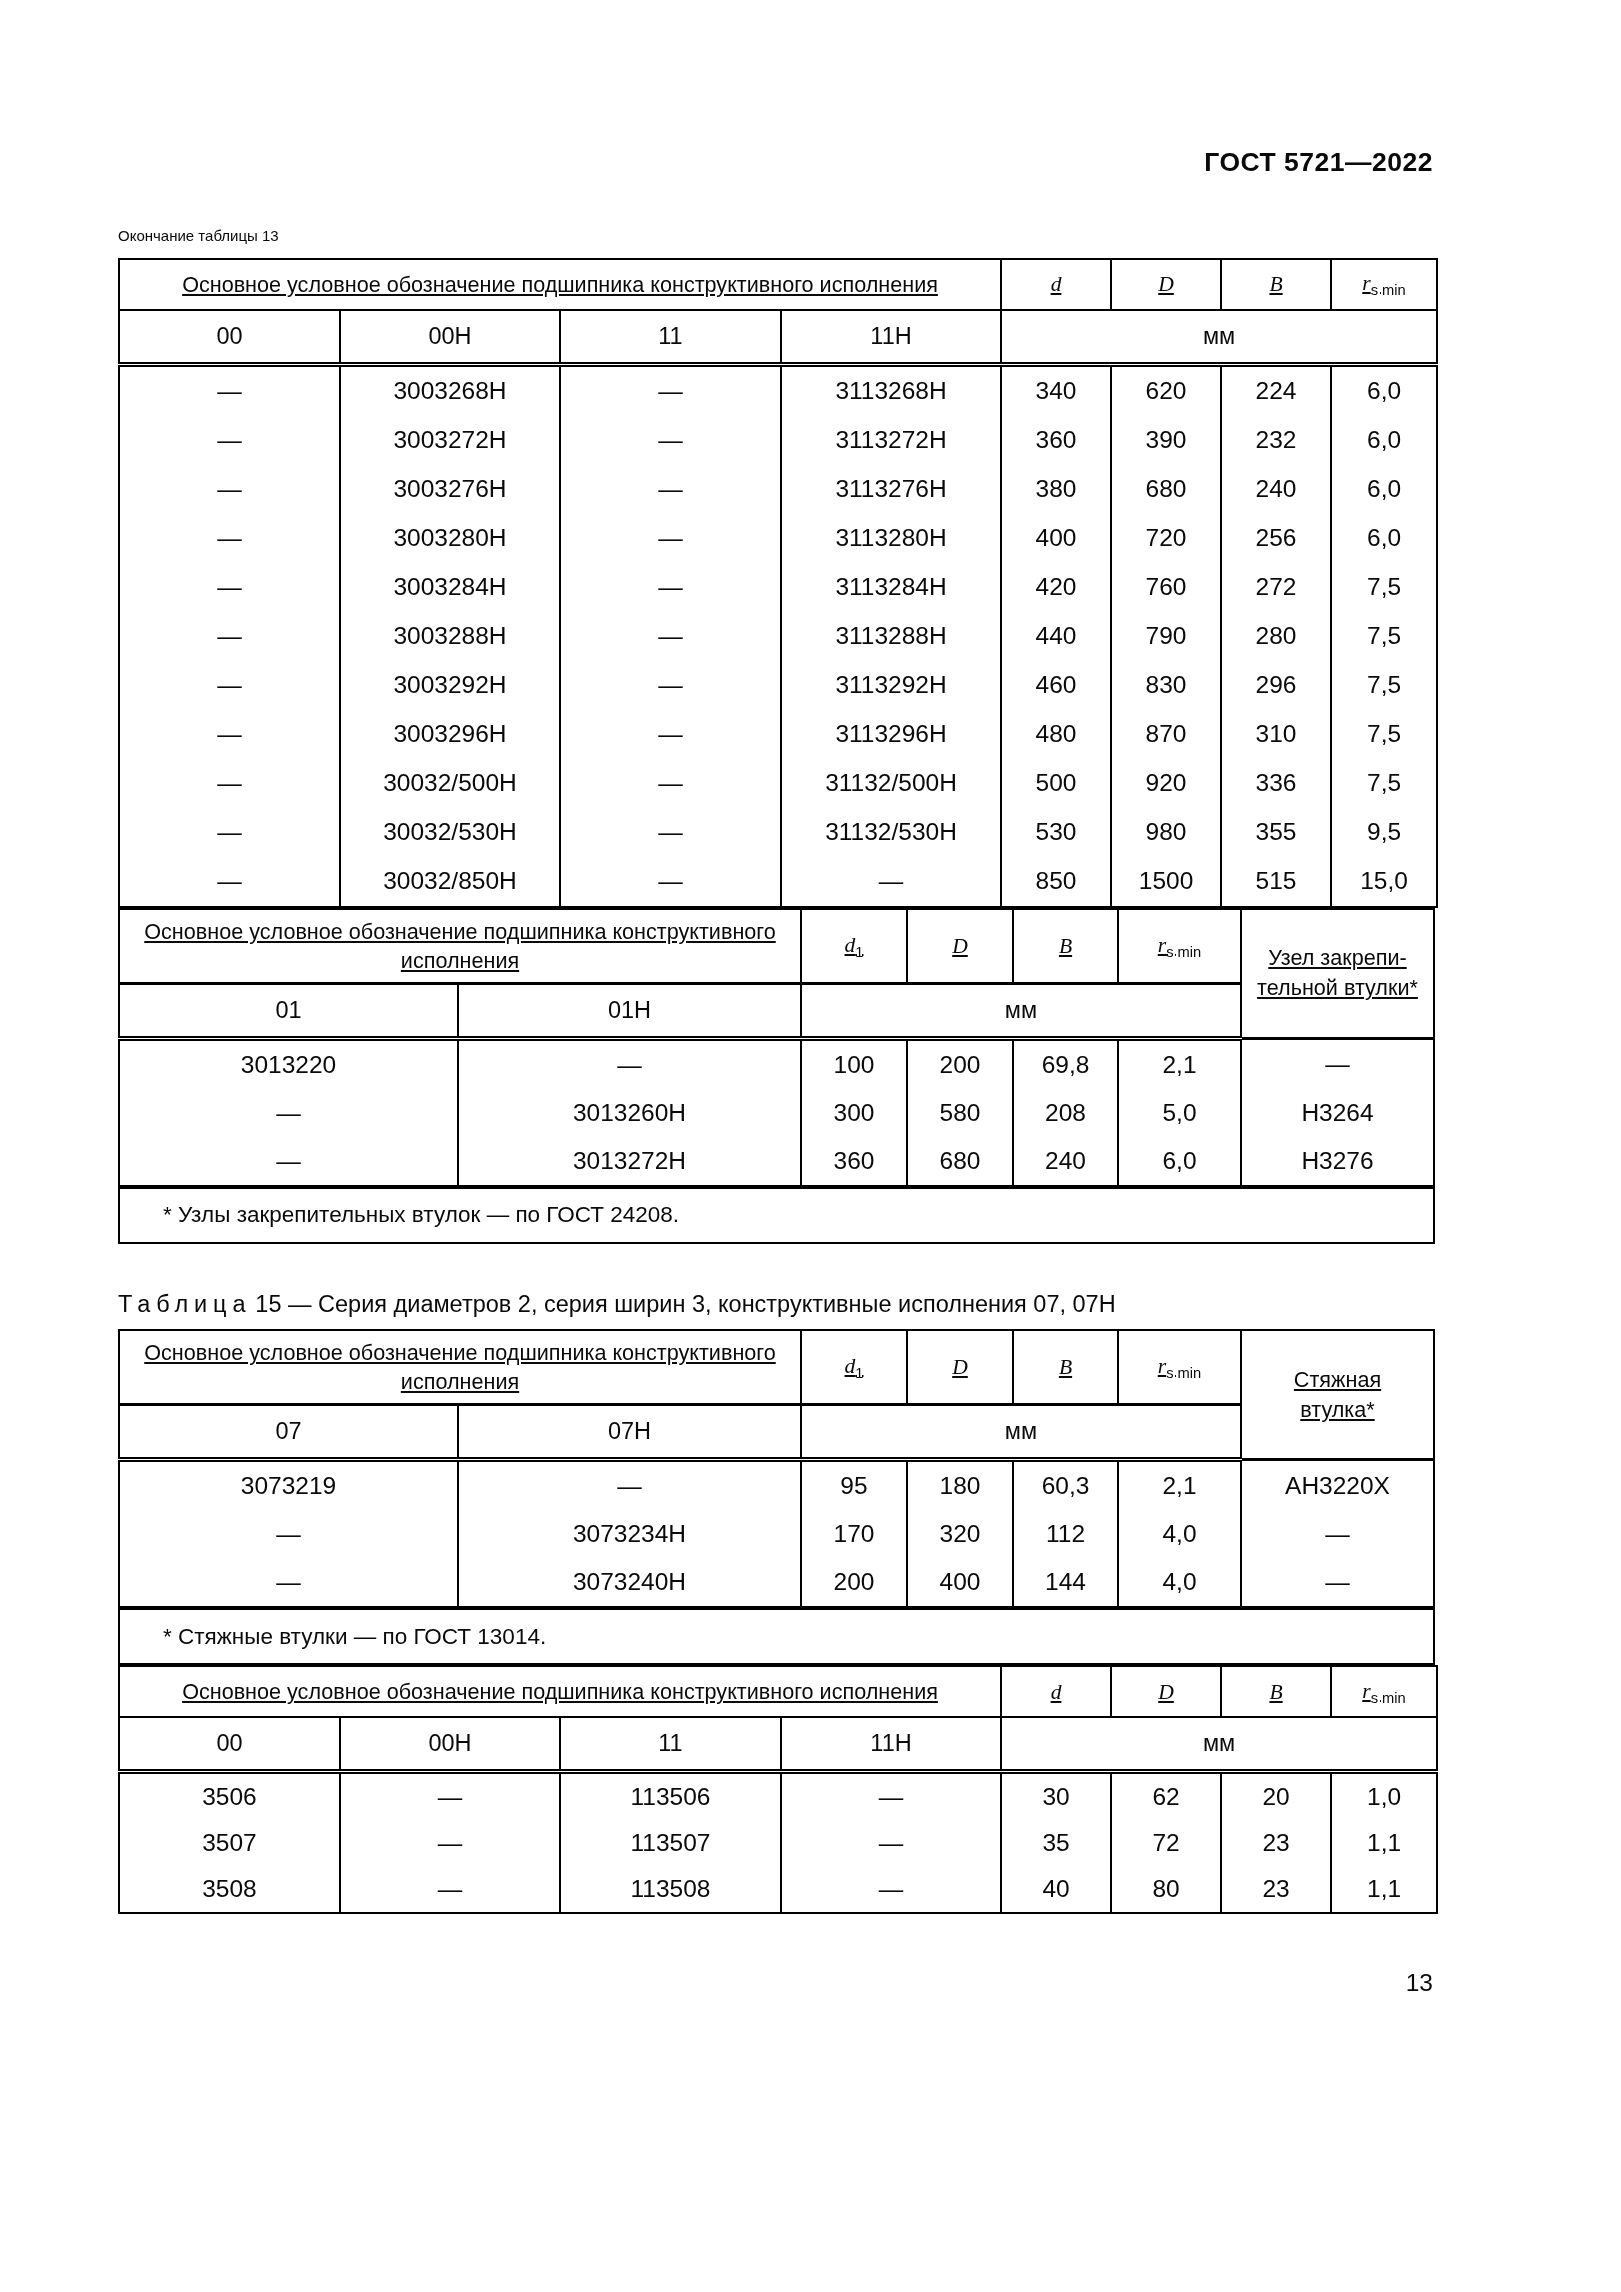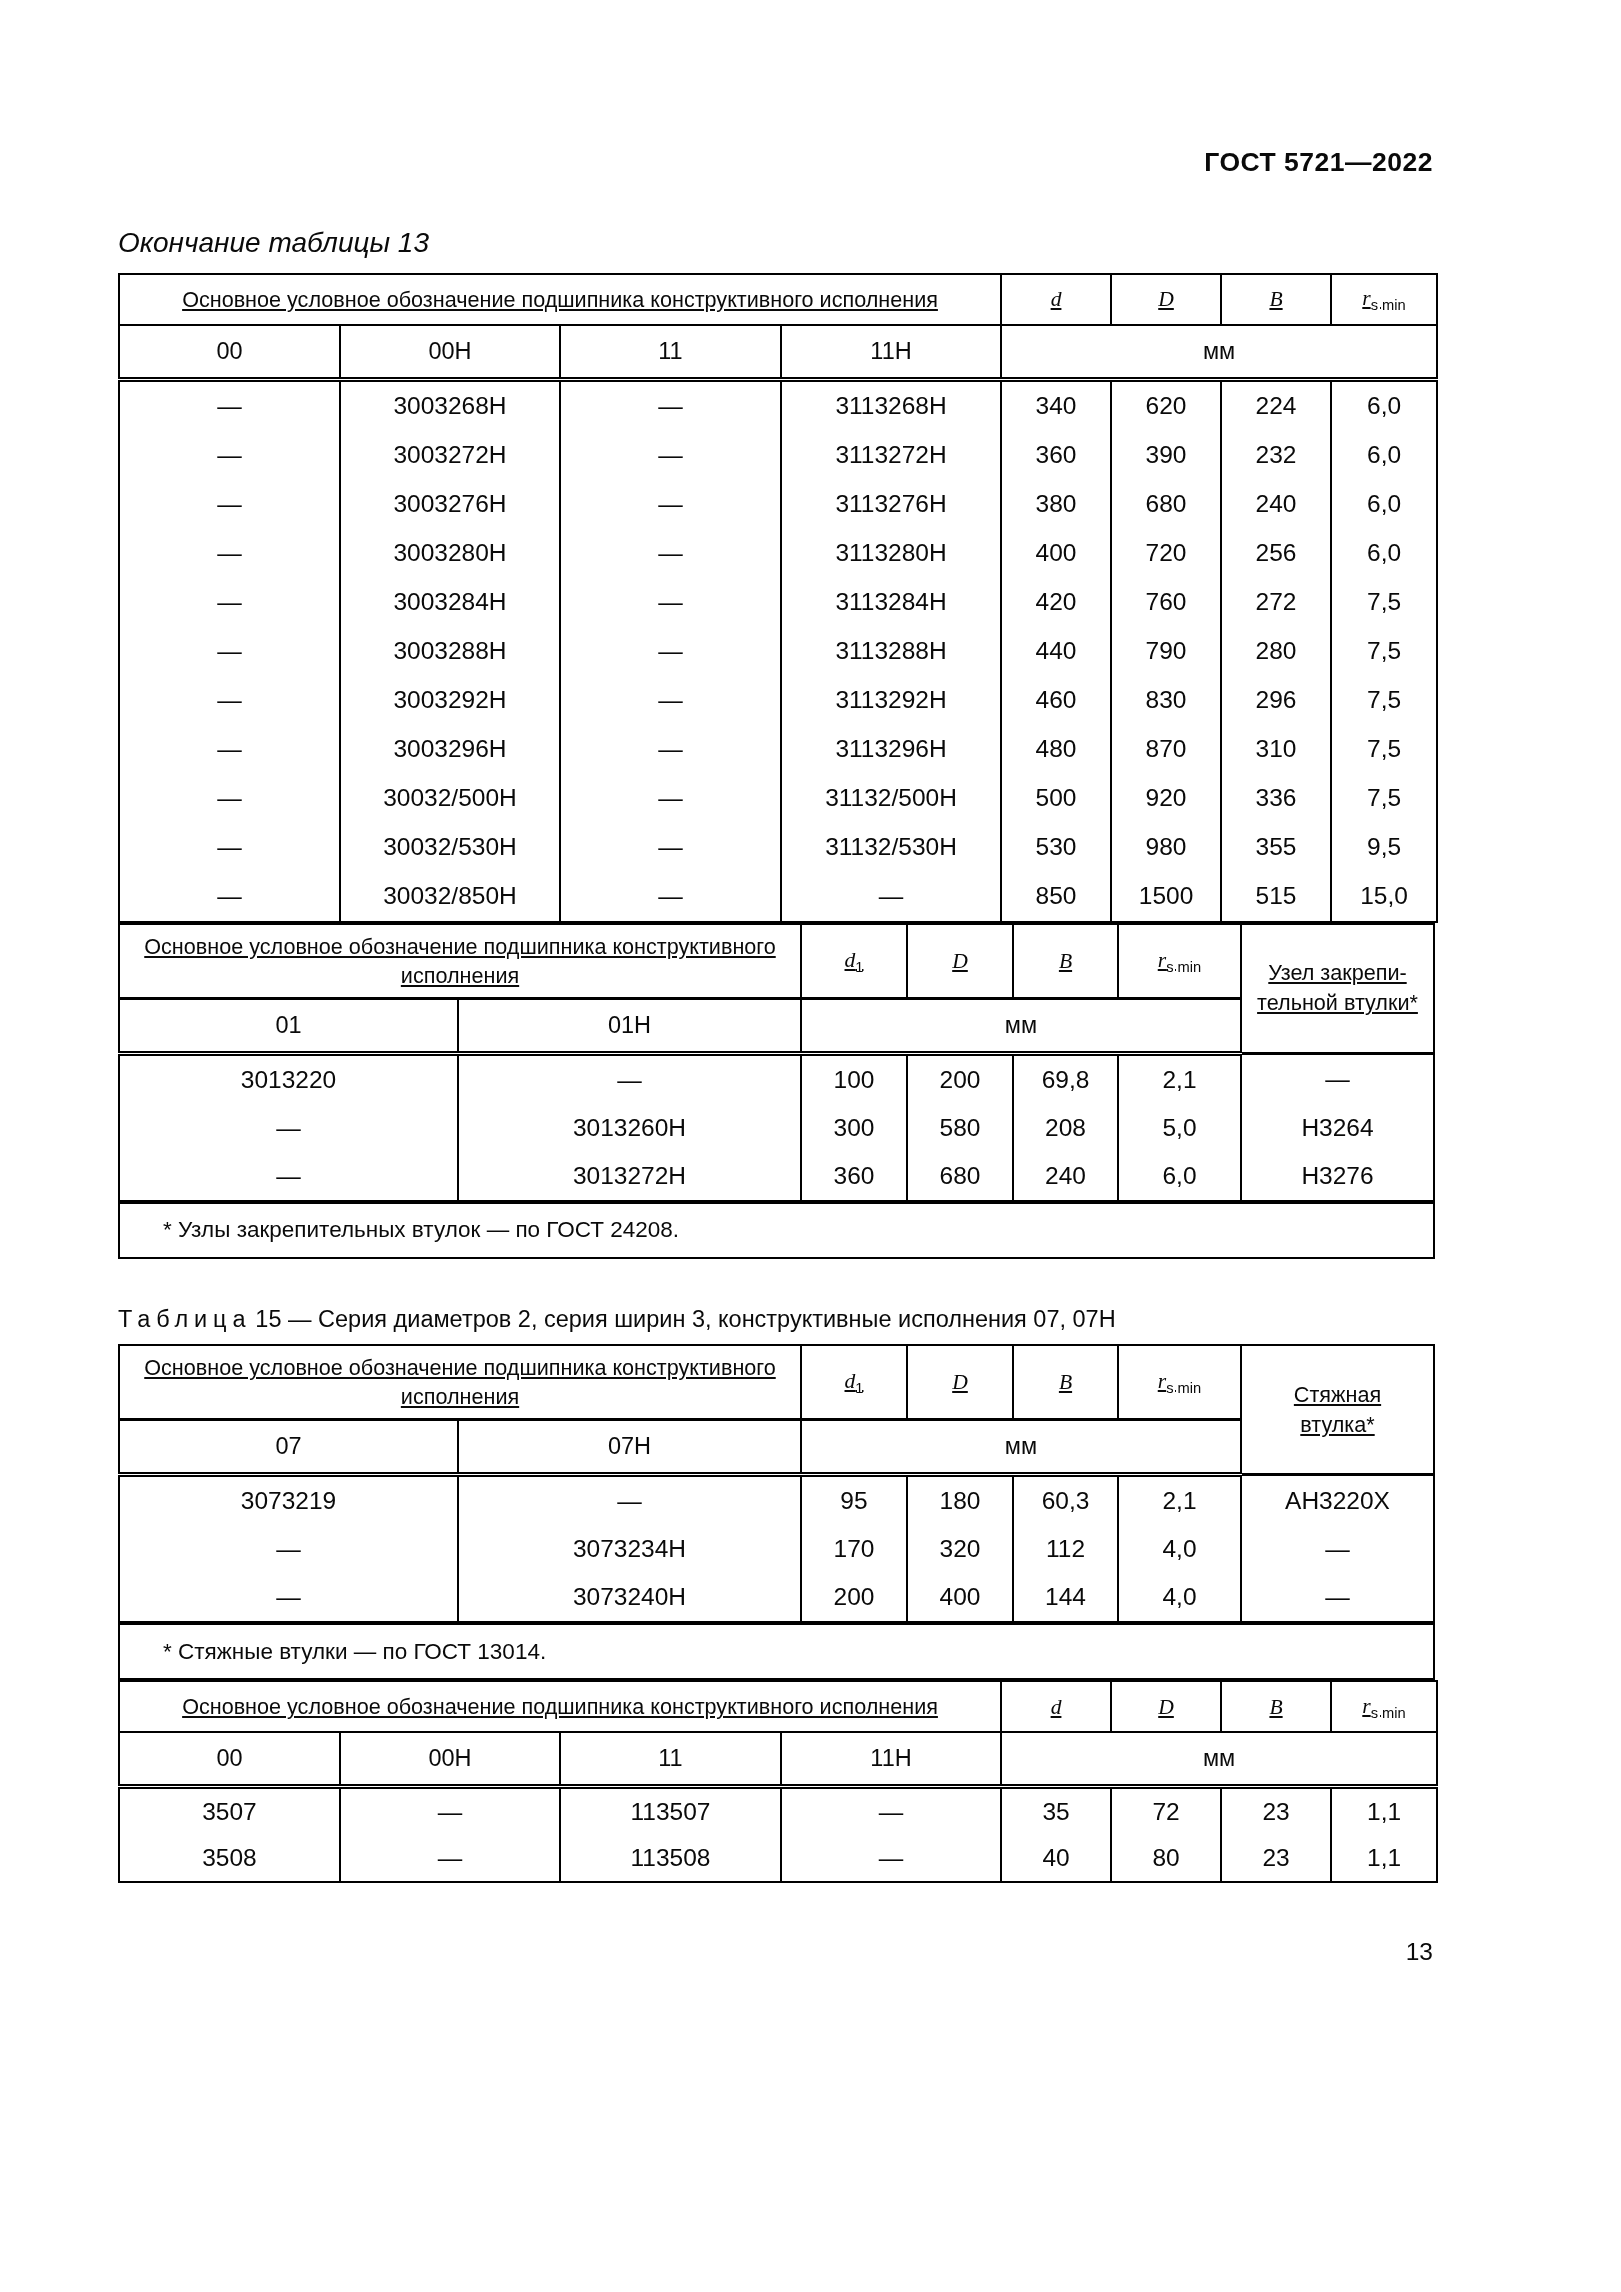--- a/index.html
+++ b/index.html
@@ -3,21 +3,21 @@
 <meta charset="utf-8">
 <style>
   html,body { margin:0; padding:0; background:#e8e8e8; }
   .page {
     position:relative; width:1621px; height:2293px; background:#ffffff;
     font-family:"Liberation Sans", sans-serif; color:#0a0a0a; overflow:hidden;
   }
   .content { margin-left:118px; width:1315px; padding-top:147px; }
 
   .doc-code { text-align:right; font-size:26.5px; font-weight:700; letter-spacing:0.5px; }
-  .cont-label { margin-top:49px; font-style:italic; font-size:28px; }
+  .cont-label { margin-top:49px; font-size:15px; }
 
   .tbl-title { margin:0; font-size:23.5px; }
   .tbl-title .spaced { letter-spacing:5.9px; margin-right:3.9px; }
   .title-14 { margin-top:43px; margin-bottom:11.8px; }
   .title-15 { margin-top:47px; margin-bottom:11.8px; }
   .title-16 { margin-top:25.5px; margin-bottom:11.8px; }
 
   table.gtable {
     border-collapse:collapse; table-layout:fixed; width:1315px;
     border:2.9px solid #000;
@@ -350,20 +350,30 @@
         <tr class="r2">
           <th>00</th>
           <th>00Н</th>
           <th>11</th>
           <th>11Н</th>
           <th colspan="4">мм</th>
         </tr>
       </thead>
       <tbody class="data">
           <tr>
+            <td>3506</td>
+            <td>—</td>
+            <td>113506</td>
+            <td>—</td>
+            <td>30</td>
+            <td>62</td>
+            <td>20</td>
+            <td>1,0</td>
+          </tr>
+          <tr>
             <td>3507</td>
             <td>—</td>
             <td>113507</td>
             <td>—</td>
             <td>35</td>
             <td>72</td>
             <td>23</td>
             <td>1,1</td>
           </tr>
           <tr>

